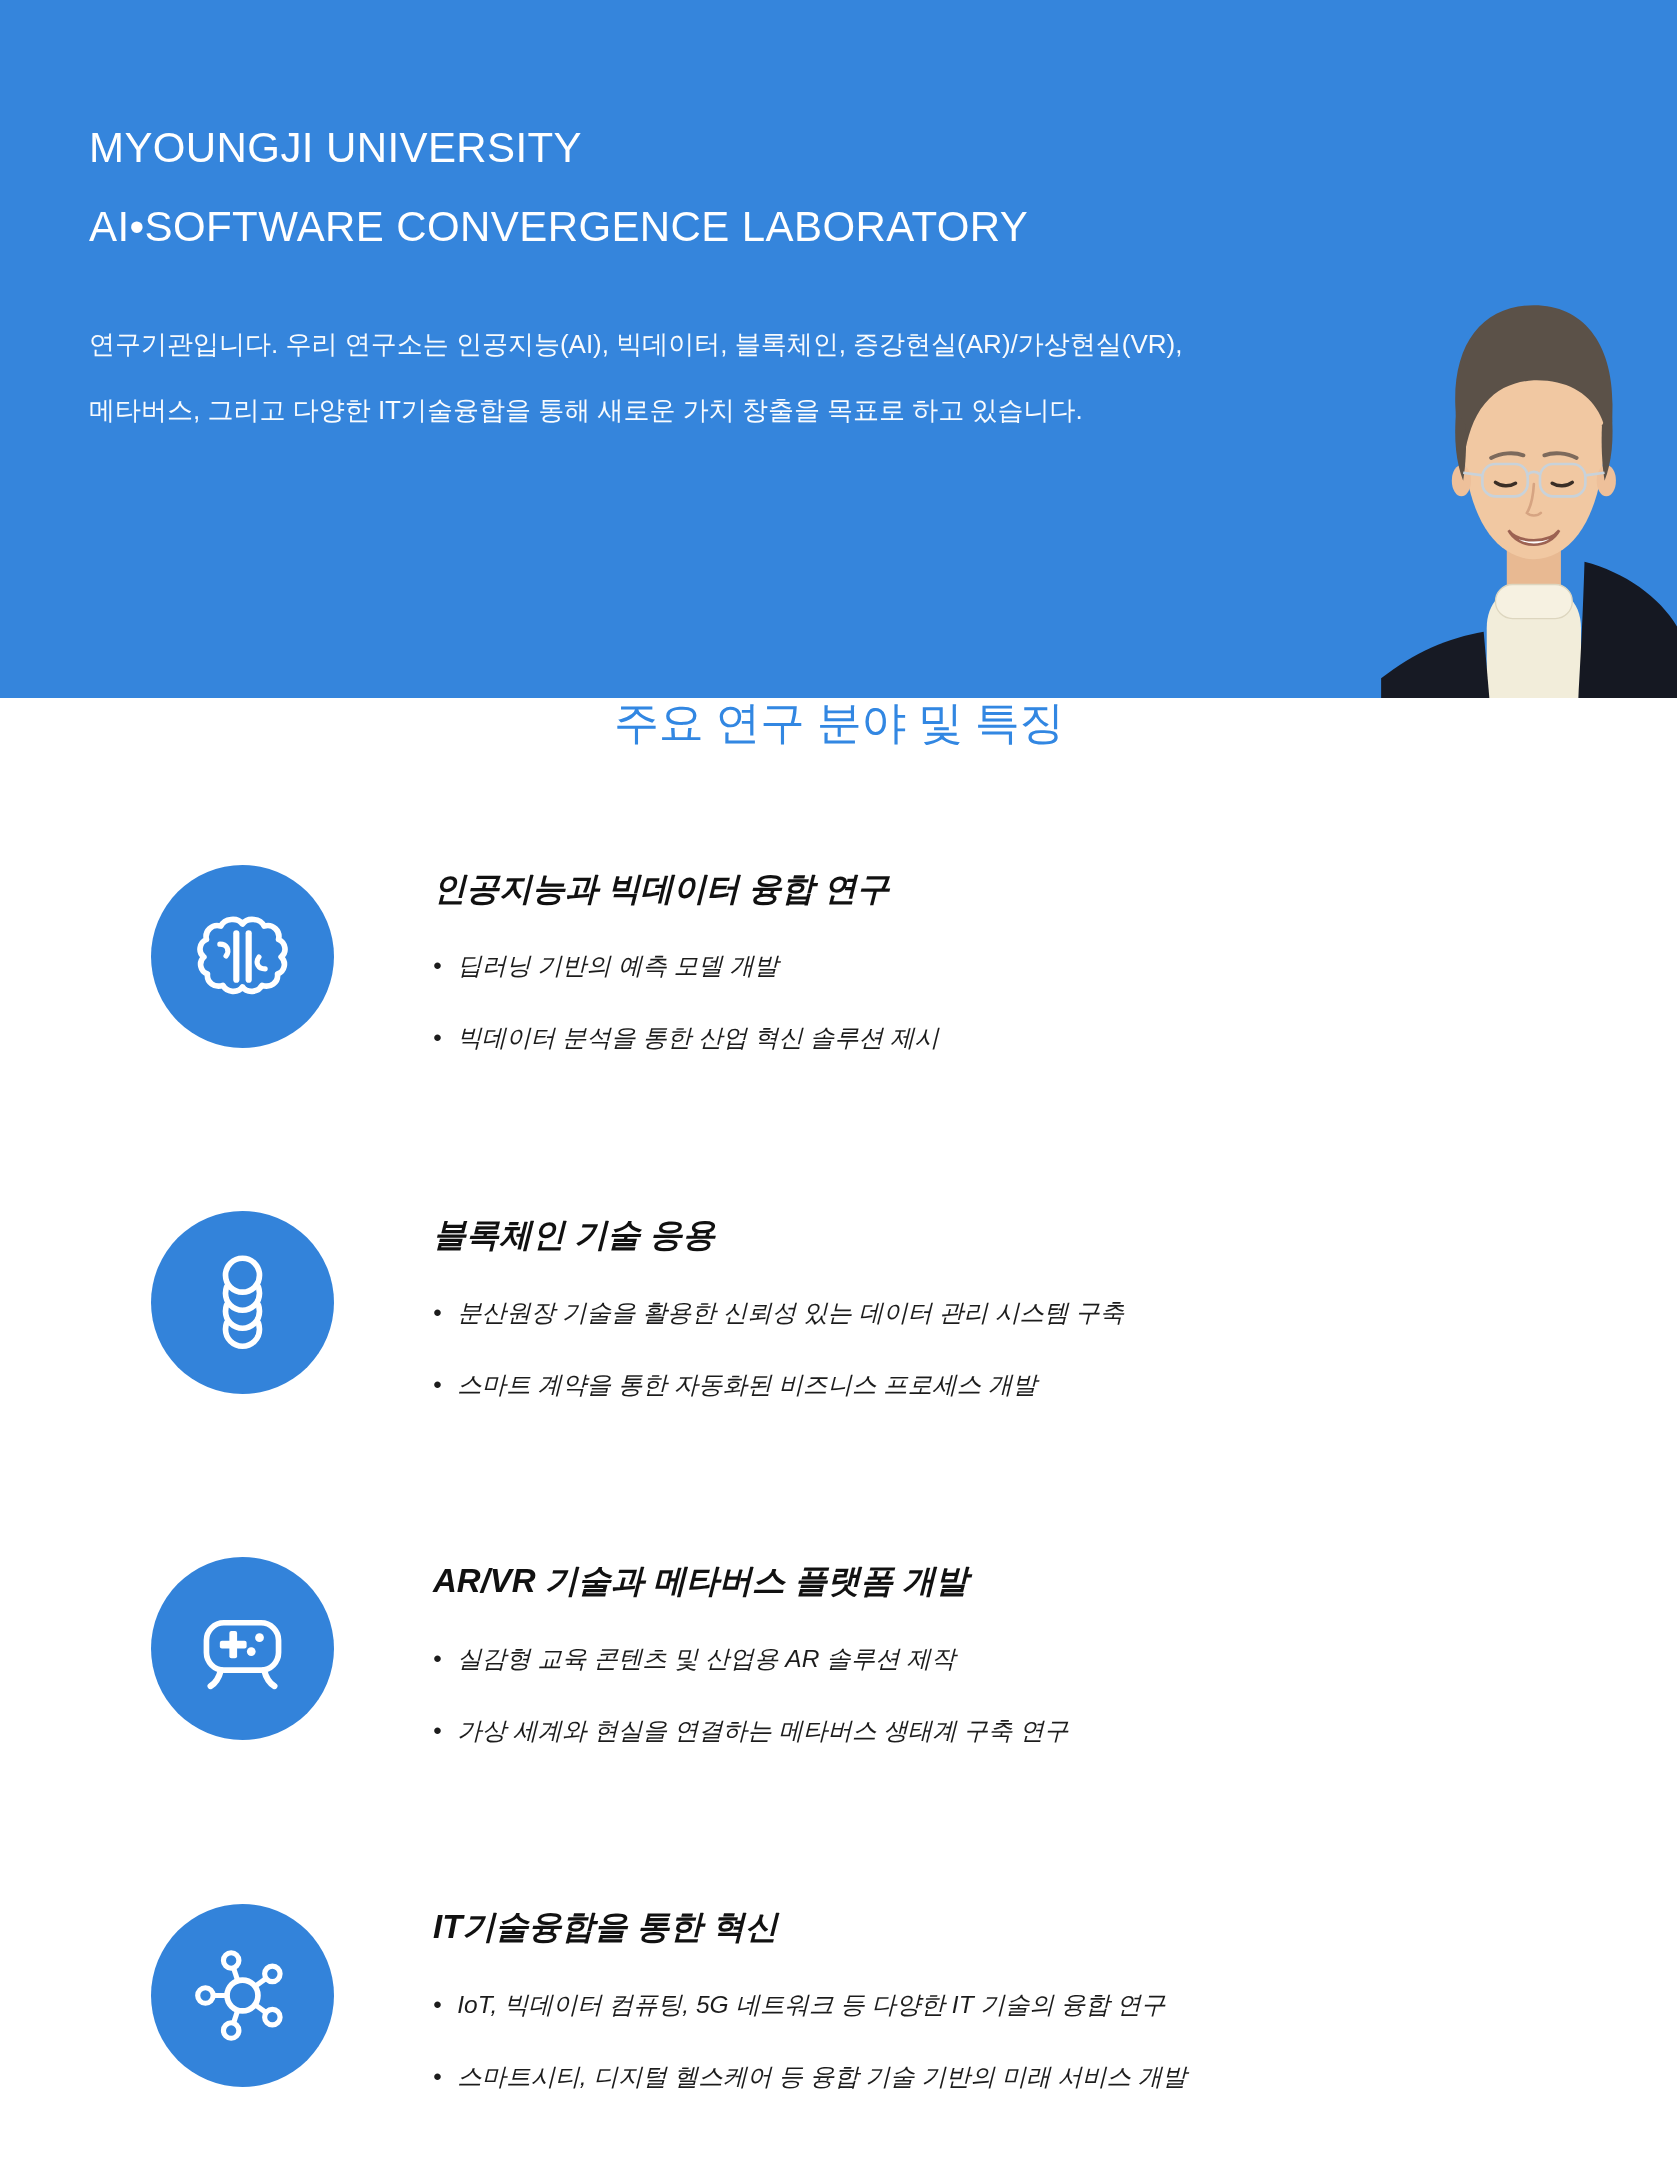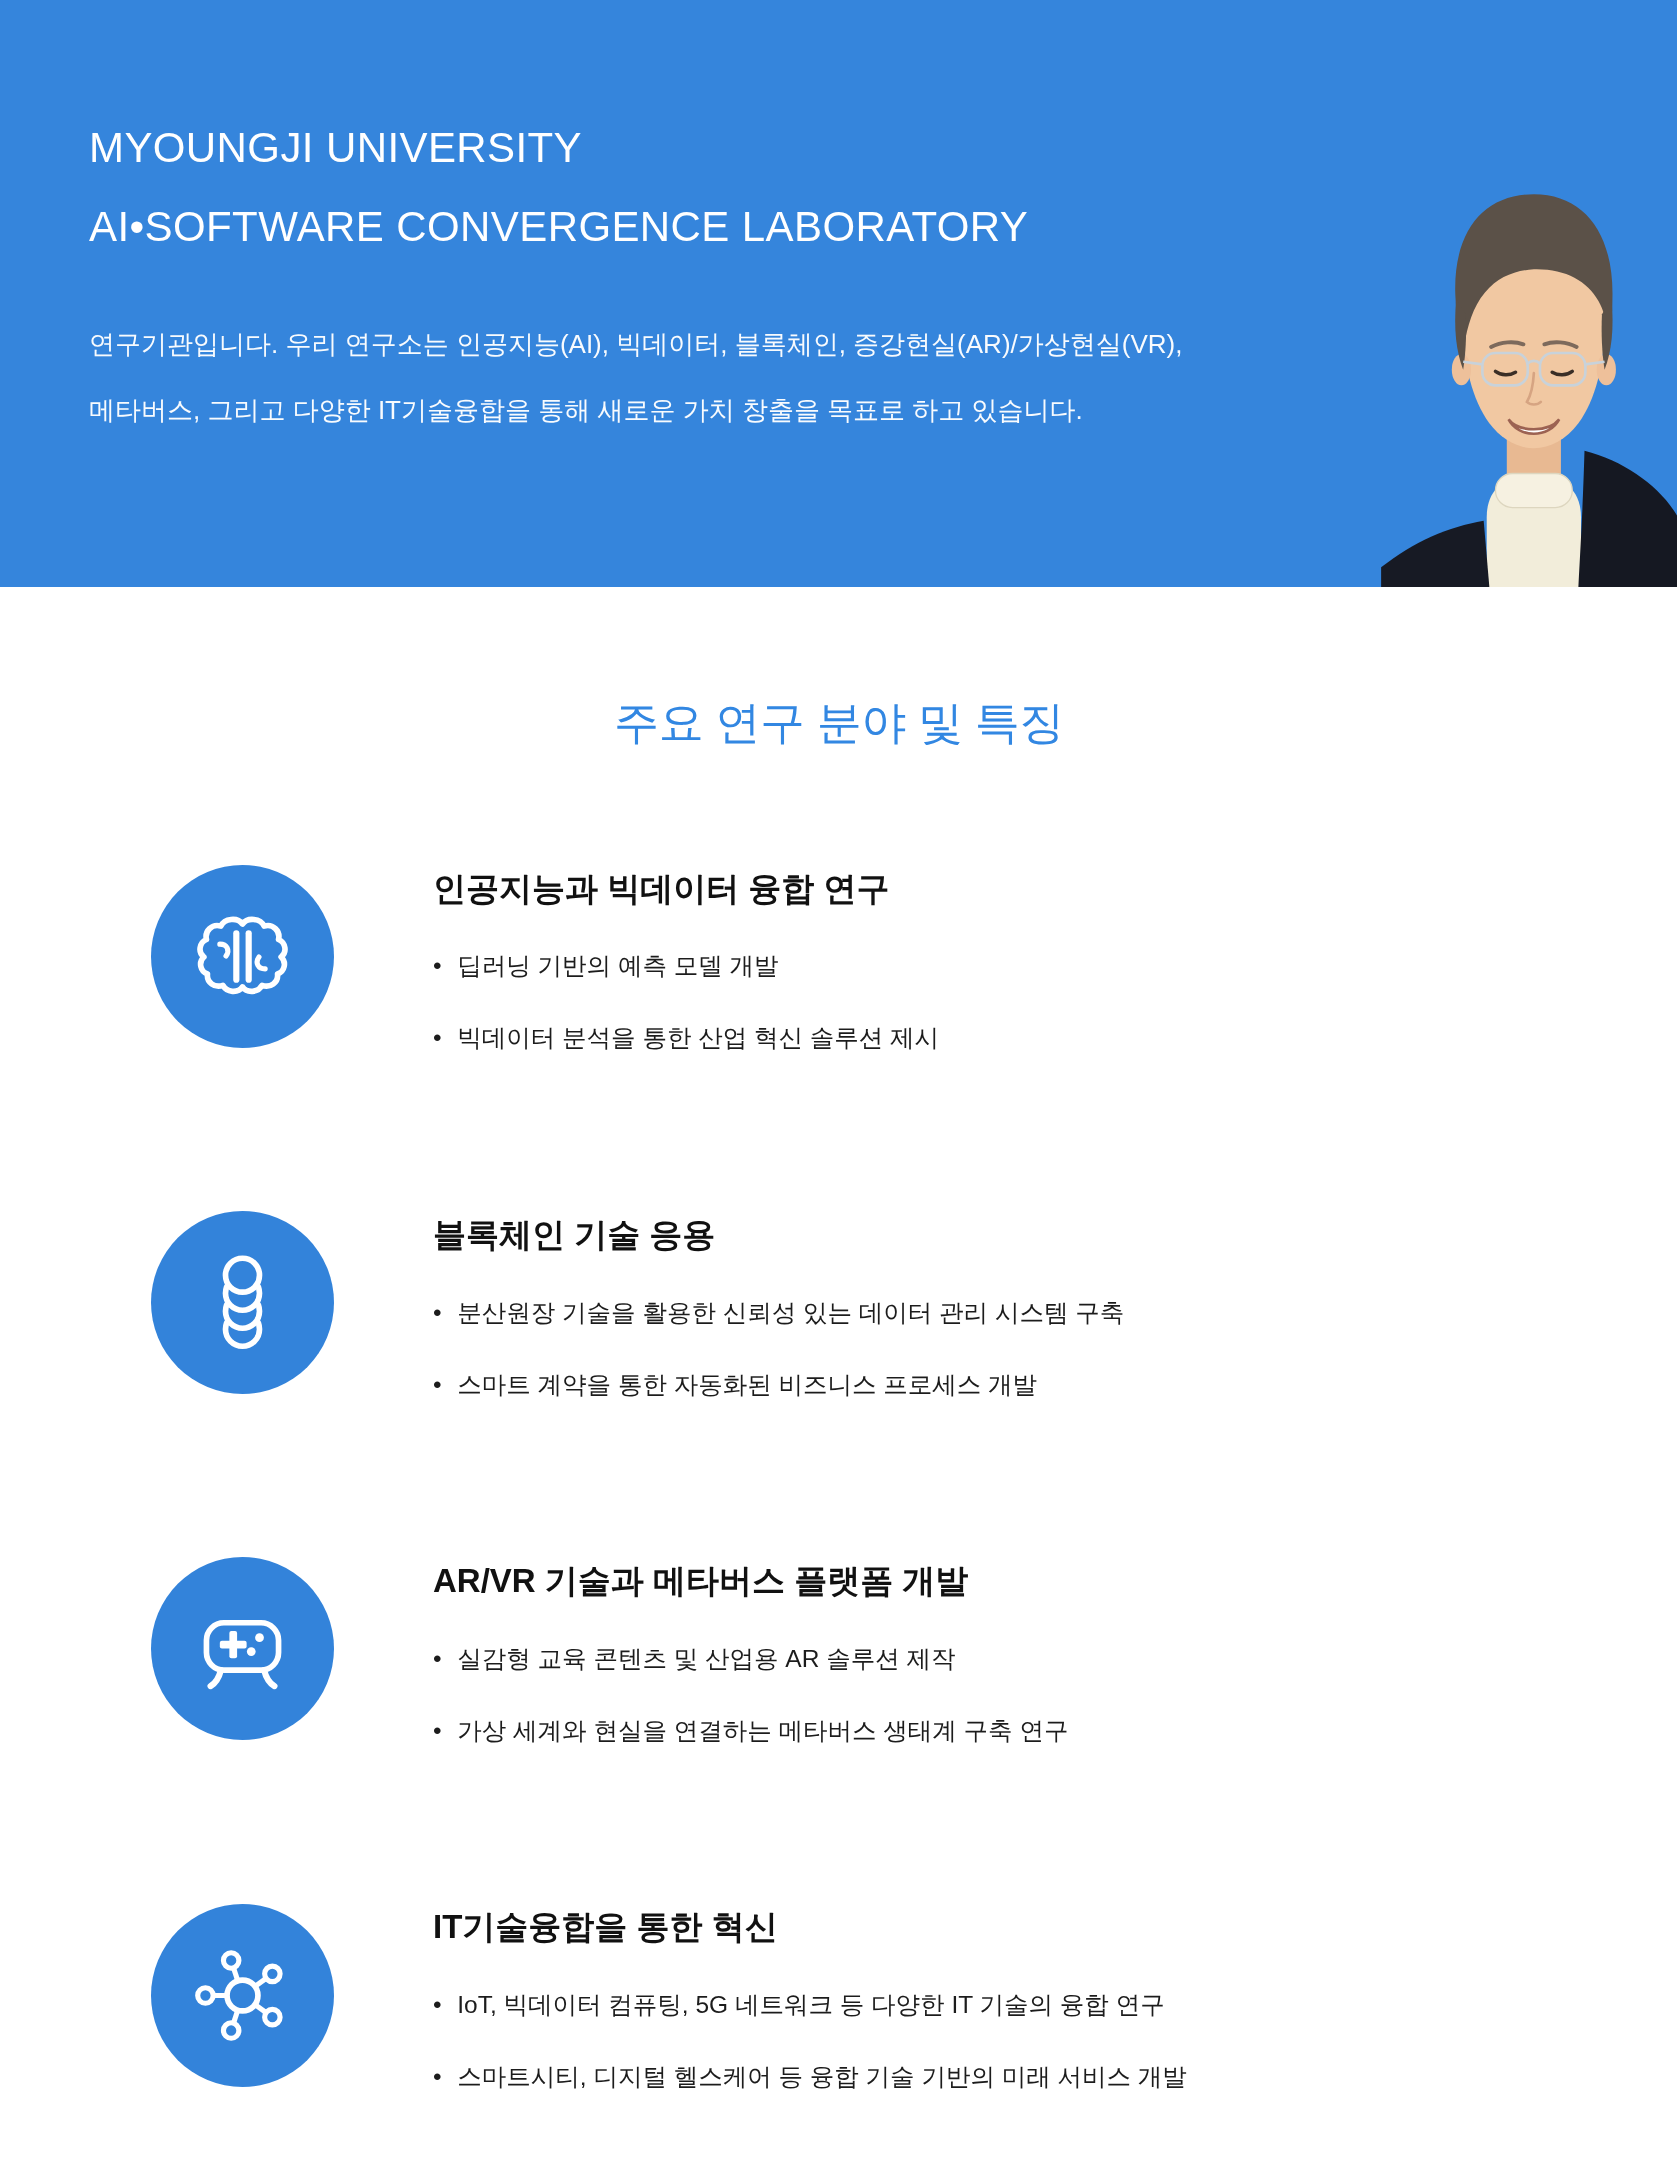--- a/index.html
+++ b/index.html
@@ -1,37 +1,37 @@
 <!DOCTYPE html>
 <html style="font-size:7px"><head>
 <meta charset="utf-8">
 <style>
   html,body{margin:0;padding:0;background:#fff;}
   .page{
     position:relative;width:1678px;height:3292px;background:#ffffff;
     font-family:"Liberation Sans","DejaVu Sans",sans-serif;overflow:hidden;
   }
   
-  .hero{position:absolute;left:0;top:0;width:1678px;height:587px;background:#3585DC;}
+  .hero{position:absolute;left:0;top:0;width:1678px;height:698px;background:#3585DC;}
   .hero-title{position:absolute;left:89px;top:108px;color:#ffffff;font-size:42px;
     font-weight:400;letter-spacing:0.4px;line-height:79px;white-space:nowrap;}
   .hero-desc{position:absolute;left:89px;top:311px;color:rgba(255,255,255,.97);
     font-size:26px;font-weight:400;line-height:66px;white-space:nowrap;}
   .portrait{position:absolute;right:0;bottom:0;width:297px;height:419px;display:block;}
   
   .section-title{position:absolute;top:693px;left:0;width:100%;margin:0;text-align:center;
     font-size:45px;font-weight:400;color:#3287E2;letter-spacing:-0.4px;}
   
   .features{position:absolute;top:865px;left:151px;right:87px;display:flex;
     flex-direction:column;gap:157px;}
   .feature{display:flex;gap:99px;min-height:184px;}
   .icon-circle{width:183px;height:183px;border-radius:50%;background:#3383DA;flex:none;
     display:flex;align-items:center;justify-content:center;}
   .icon-circle svg{width:103px;height:103px;display:block;}
-  .feature-body{padding-top:2.6px;}
+  .feature-body{padding-top:2.6px;font-style:italic;}
   .feature-title{margin:0;font-size:33px;font-weight:700;color:#111111;line-height:1.3;}
   .feature-bullet{display:flex;gap:15.7px;margin-top:40px;font-size:24.5px;color:#1c1c1c;
     line-height:1.3;align-items:baseline;}
   .dot{flex:none;}
 </style>
 </head>
 <body>
 
 <div class="page">
 

